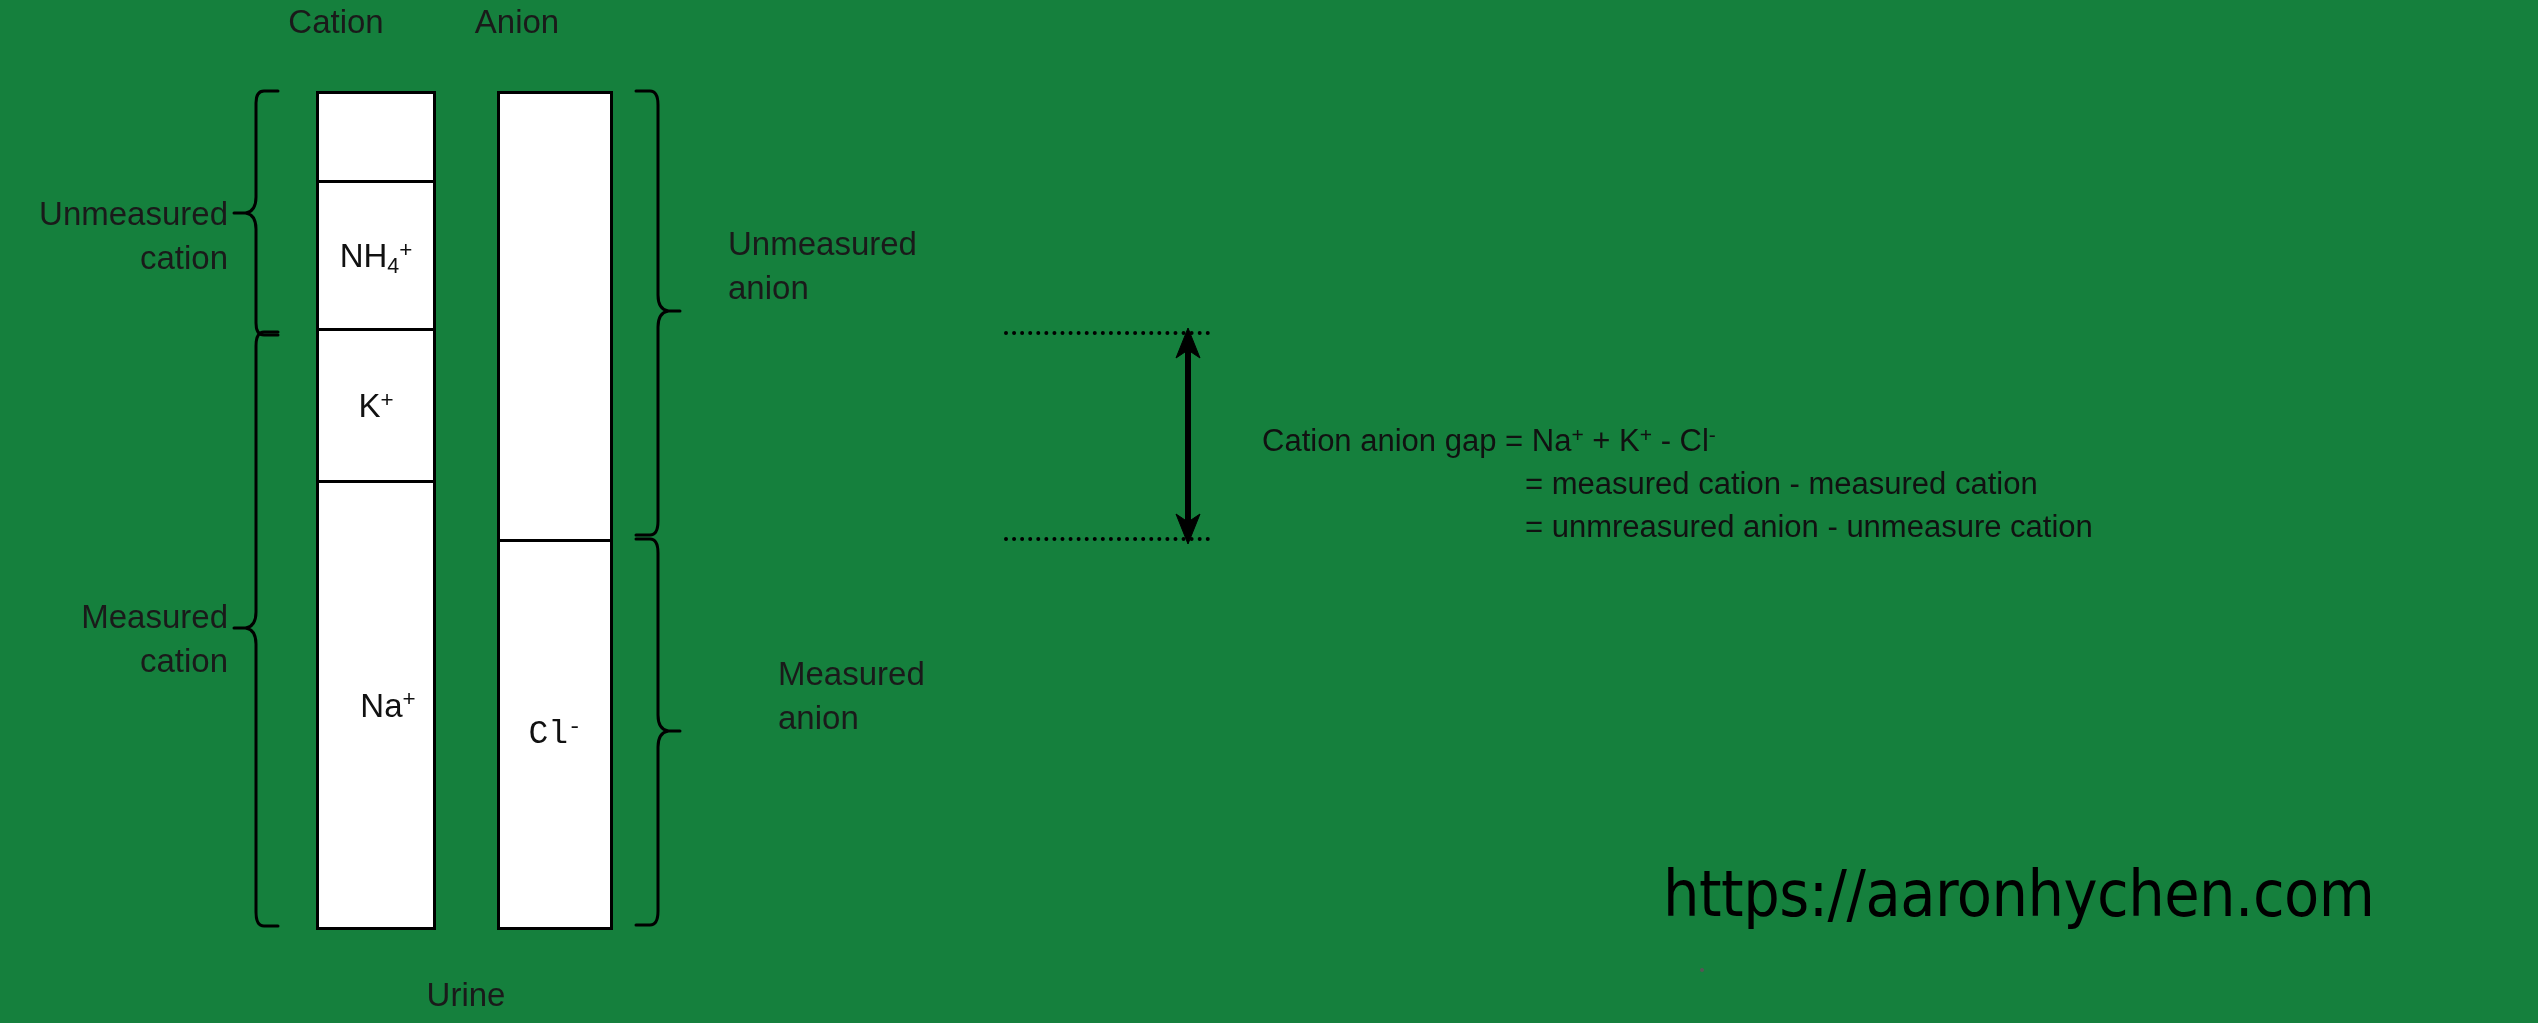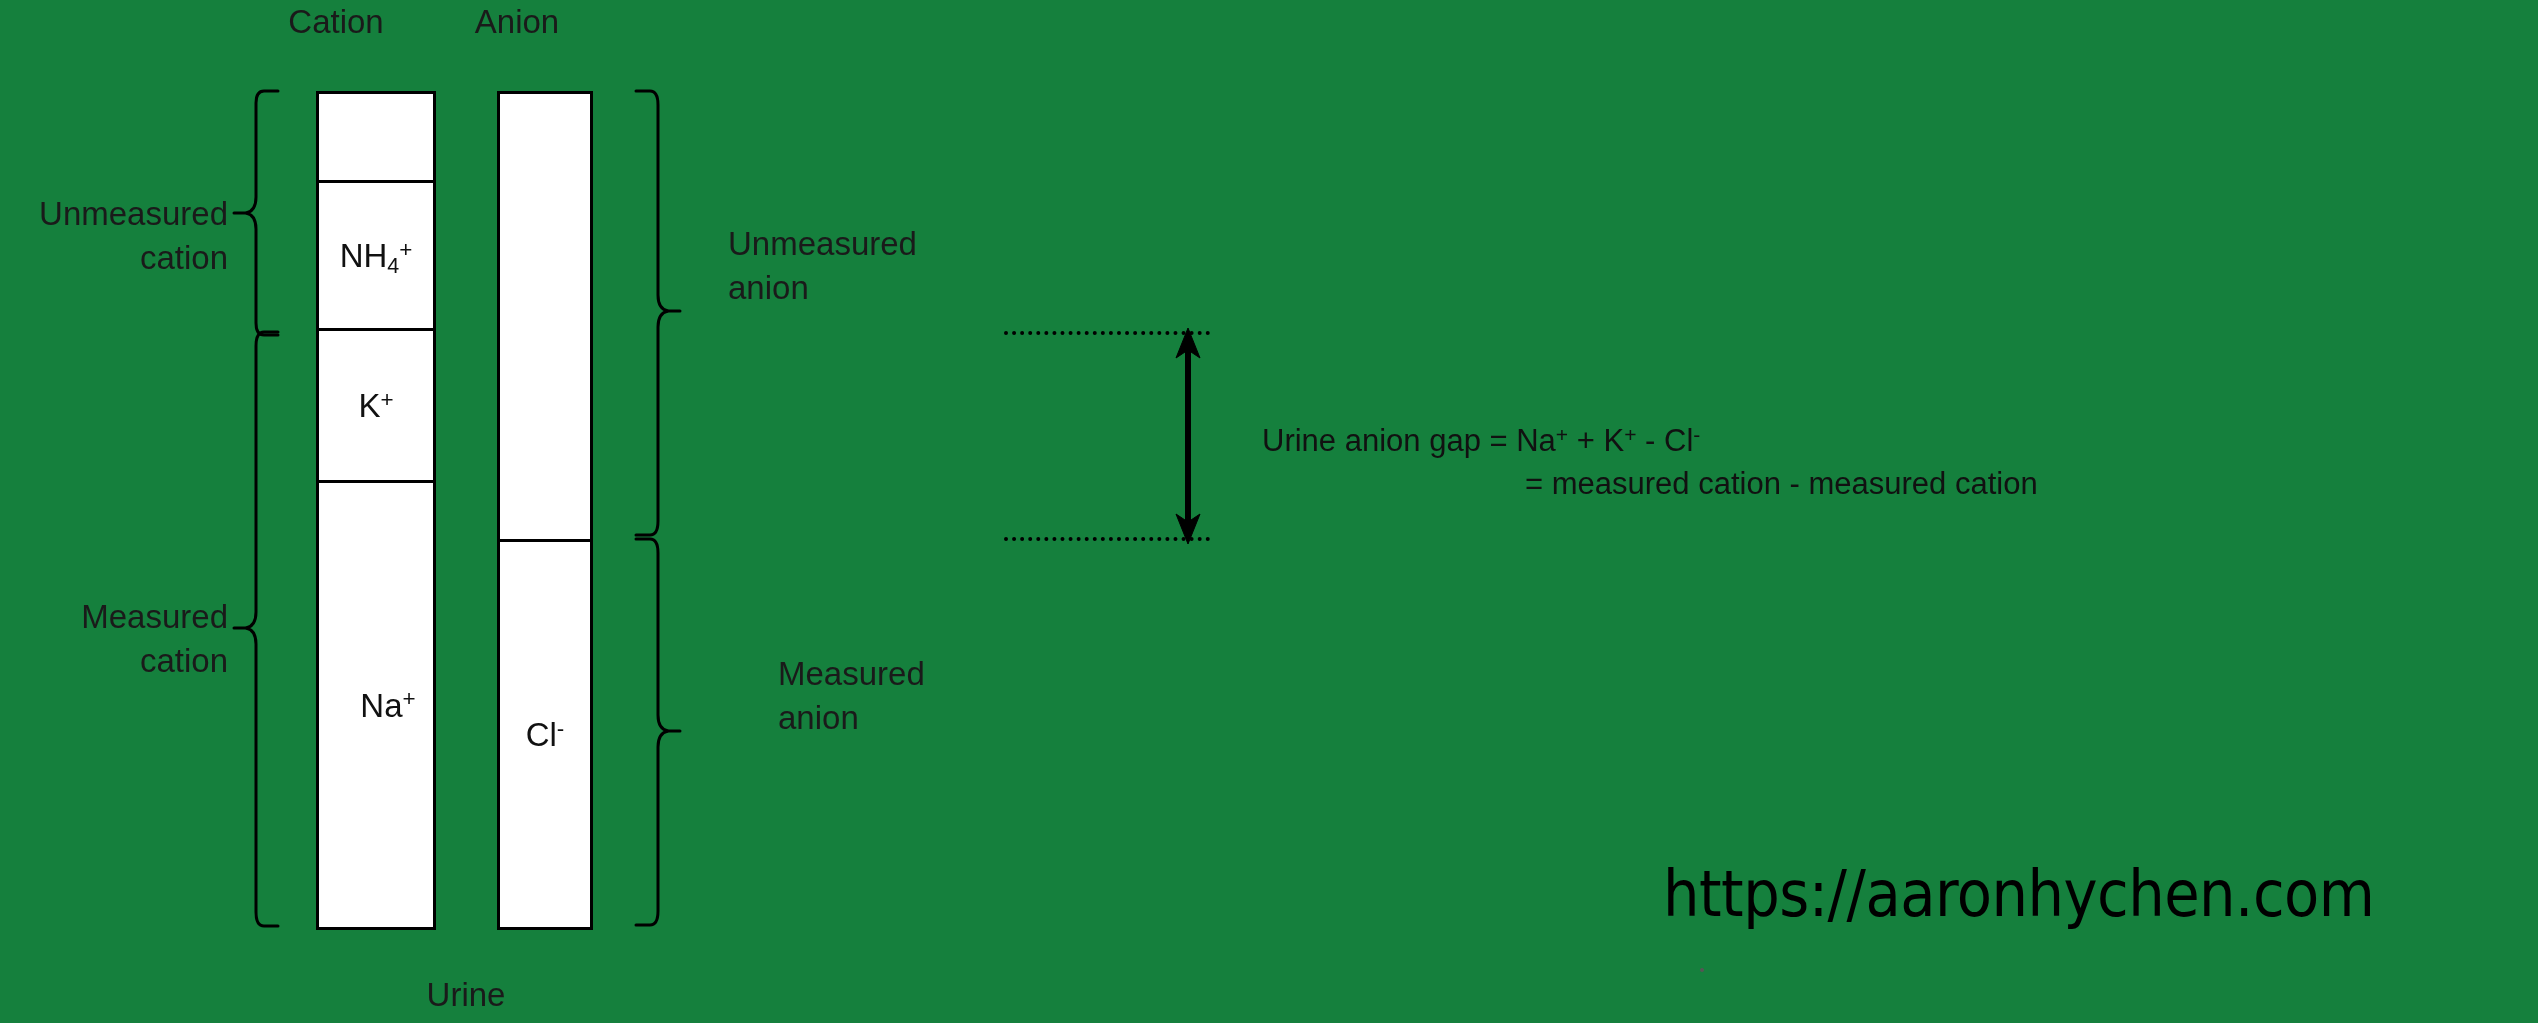--- a/index.html
+++ b/index.html
@@ -147,21 +147,21 @@
 
     <div class="seg divided" style="top:234px; height:152px;">
       <span class="ion-label">K<sup>+</sup></span>
     </div>
 
     <div class="seg divided" style="top:386px; height:447px;padding-left:24px;">
       <span class="ion-label">Na<sup>+</sup></span>
     </div>
   </div>
 
-  <div class="abs bar" style="left:497px; top:91px; width:96px; height:839px;">
+  <div class="abs bar" style="left:497px; top:91px; width:116px; height:839px;font-family:Liberation Mono, monospace;">
 
     <div class="seg" style="top:0px; height:445px;">
       <span class="ion-label"></span>
     </div>
 
     <div class="seg divided" style="top:445px; height:388px;">
       <span class="ion-label">Cl<sup>-</sup></span>
     </div>
   </div>
 
@@ -220,23 +220,24 @@
 
   <div class="abs gap-arrow" style="left:1170px; top:326px; width:36px; height:220px;">
     <svg width="36" height="220" viewBox="0 0 36 220">
       <line x1="18" y1="12" x2="18" y2="208" stroke-width="6"></line>
       <path d="M 18 2 L 30 32 L 18 24 L 6 32 Z" fill="#000000"></path>
       <path d="M 18 218 L 30 188 L 18 196 L 6 188 Z" fill="#000000"></path>
     </svg>
   </div>
 
   <div class="abs equation" style="left:1262px; top:425px;">
-    <span>Urine anion gap = </span><span>Na<sup>+</sup> + K<sup>+</sup> - Cl<sup>-</sup></span>
+    <span>Cation anion gap = </span><span>Na<sup>+</sup> + K<sup>+</sup> - Cl<sup>-</sup></span>
   </div>
 
   <div class="abs equation" style="left:1525px; top:468px;">= measured cation - measured cation</div>
 
+  <div class="abs equation" style="left:1525px; top:511px;">= unmreasured anion - unmeasure cation</div>
 
   <div class="abs watermark" style="left:1663px; top:862px;">https://aaronhychen.com</div>
 
   <div class="abs tiny-dot" style="left:1700px; top:968px;"></div>
 
 </div>
 
 </body></html>

